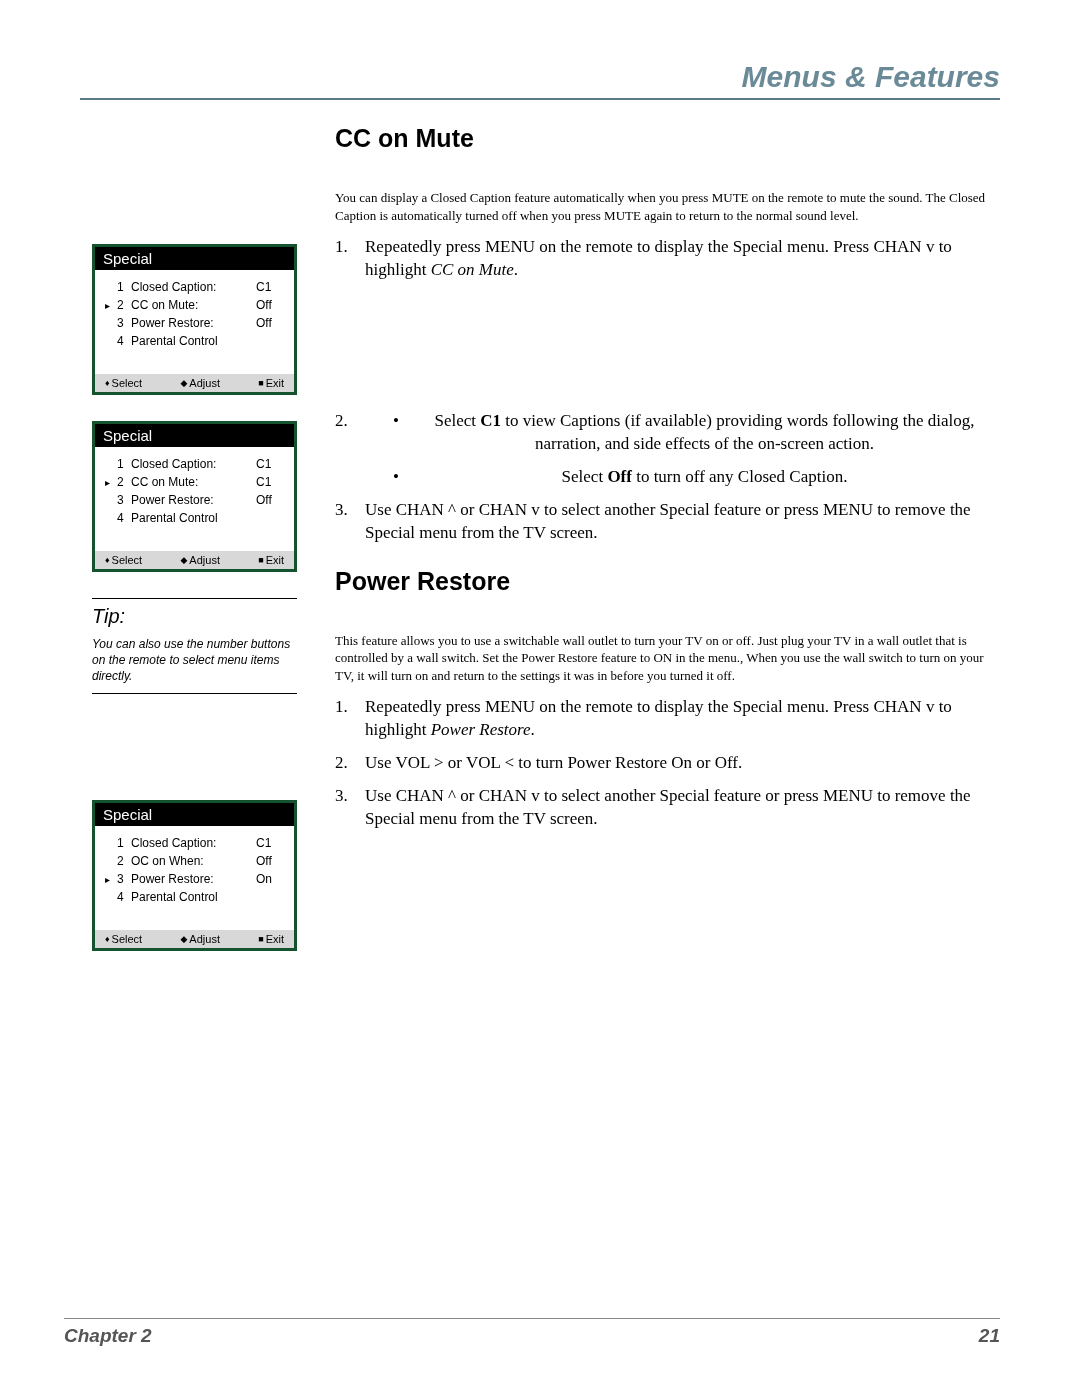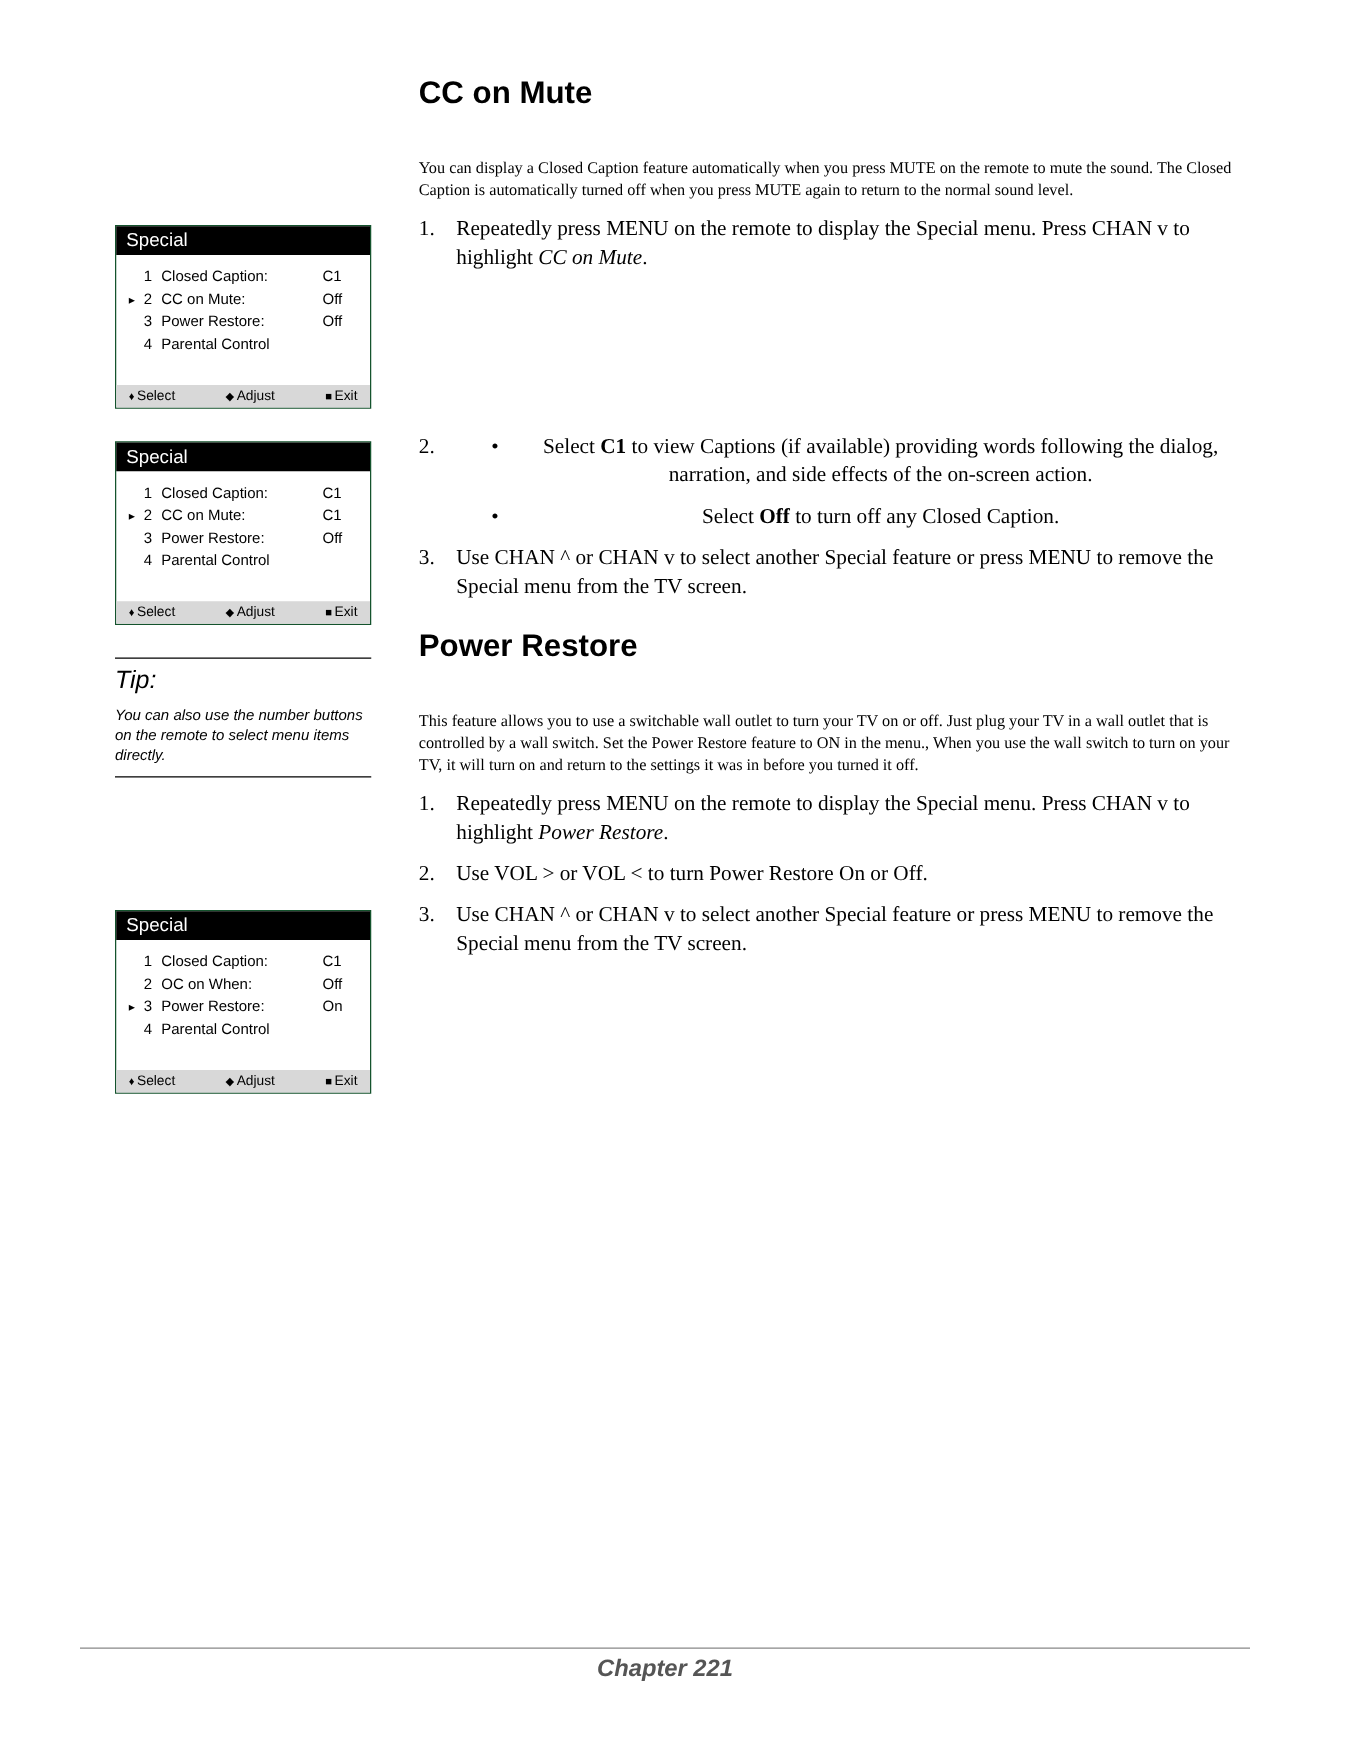--- a/index.html
+++ b/index.html
@@ -90,21 +90,21 @@
   ul.bullets > li::before {
     content: "•";
     position: absolute;
     left: 28px;
   }
   .italic { font-style: italic; }
   .bold { font-weight: bold; }
 
   
   .osd {
-    border: 1px solid #14532d;
+    border: 3px solid #14532d;
     width: 205px;
     font-family: Arial, Helvetica, sans-serif;
     margin-bottom: 26px;
     margin-left: 12px;
   }
   .osd-title {
     background: #000;
     color: #fff;
     font-size: 15px;
     padding: 3px 8px;
@@ -180,32 +180,35 @@
   .spacer-2 { height: 106px; }
 
   .footer {
     position: absolute;
     bottom: 50px;
     left: 64px;
     right: 80px;
     border-top: 1px solid #888;
     padding-top: 6px;
     display: flex;
-    justify-content: center;
+    justify-content: space-between;
     font-family: Arial, Helvetica, sans-serif;
     font-weight: bold;
     font-style: italic;
     font-size: 19px;
     color: #555;
   }
 </style>
 </head>
 <body>
 
 <div class="page">
+  <div class="header">
+    <span class="header-title">Menus &amp; Features</span>
+  </div>
 
   <div class="content">
 
     <div class="left-col">
 
       <div class="osd">
         <div class="osd-title">Special</div>
         <div class="osd-body">
           <div class="osd-row">
             <span class="osd-arrow"></span>

